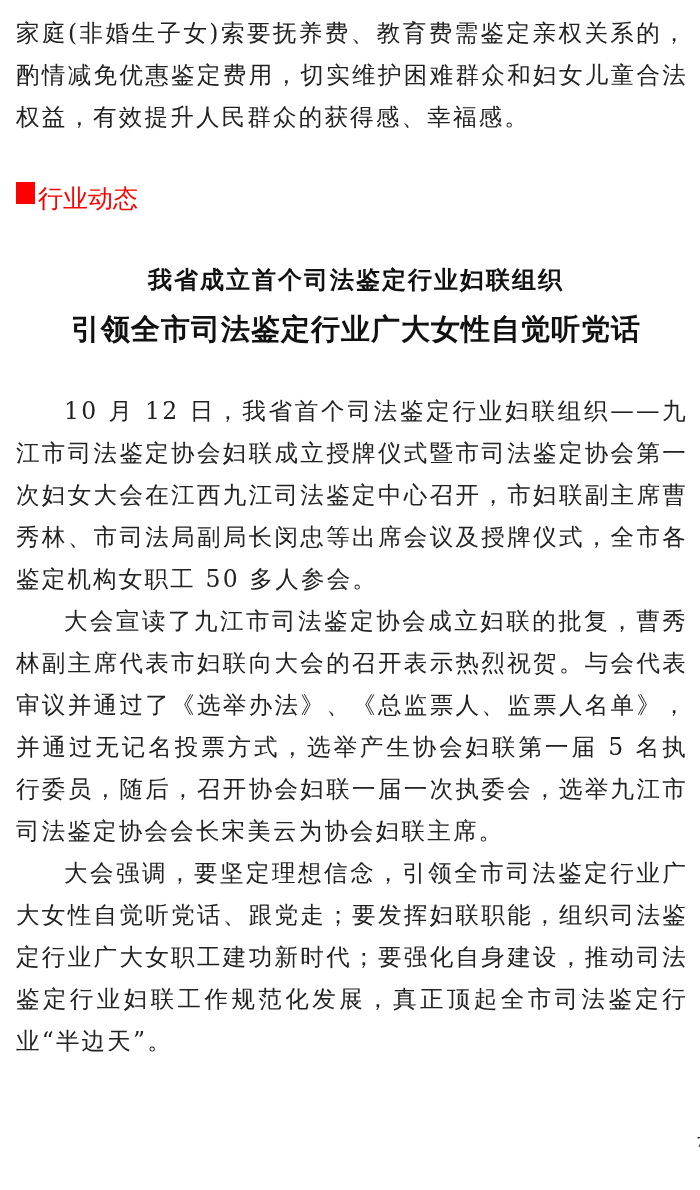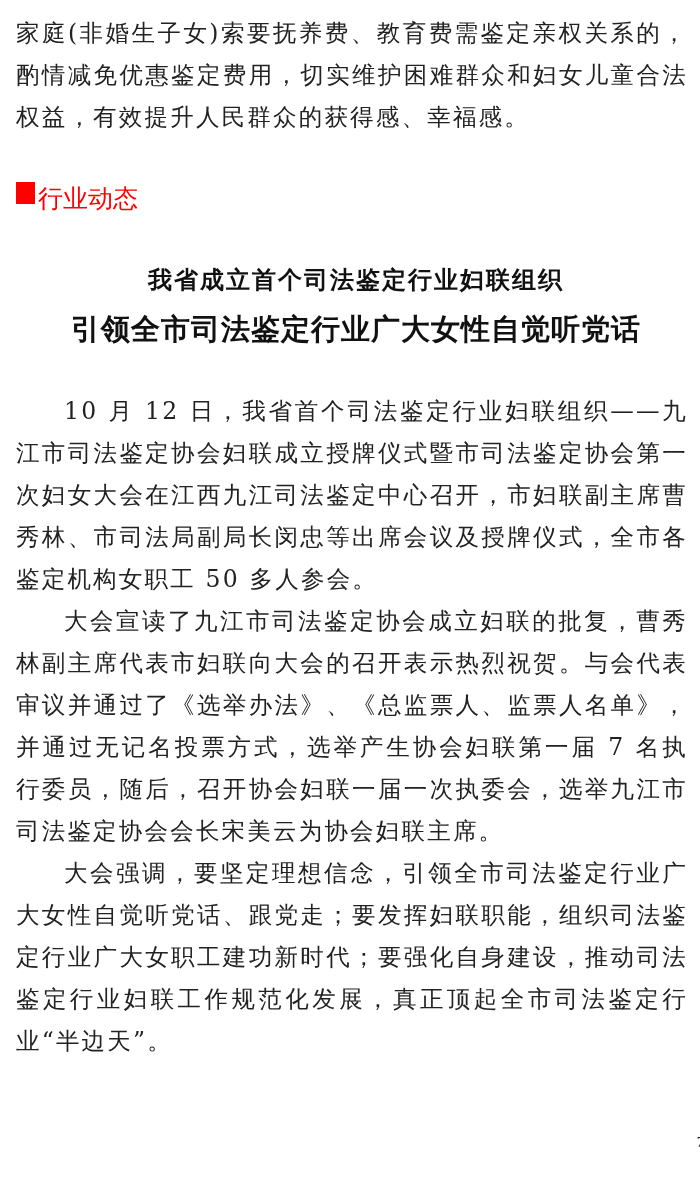--- a/index.html
+++ b/index.html
@@ -102,21 +102,21 @@
     <span class="section-marker"></span>
     <span>行业动态</span>
   </div>
 
   <h1 class="article-title title-line-1">我省成立首个司法鉴定行业妇联组织</h1>
 
   <h2 class="article-title title-line-2">引领全市司法鉴定行业广大女性自觉听党话</h2>
 
   <p class="para indent" style="top: 390px;">10 月 12 日，我省首个司法鉴定行业妇联组织——九江市司法鉴定协会妇联成立授牌仪式暨市司法鉴定协会第一次妇女大会在江西九江司法鉴定中心召开，市妇联副主席曹秀林、市司法局副局长闵忠等出席会议及授牌仪式，全市各鉴定机构女职工 50 多人参会。</p>
 
-  <p class="para indent" style="top: 600px;">大会宣读了九江市司法鉴定协会成立妇联的批复，曹秀林副主席代表市妇联向大会的召开表示热烈祝贺。与会代表审议并通过了《选举办法》、《总监票人、监票人名单》，并通过无记名投票方式，选举产生协会妇联第一届 7 名执行委员，随后，召开协会妇联一届一次执委会，选举九江市司法鉴定协会会长宋美云为协会妇联主席。</p>
+  <p class="para indent" style="top: 600px;">大会宣读了九江市司法鉴定协会成立妇联的批复，曹秀林副主席代表市妇联向大会的召开表示热烈祝贺。与会代表审议并通过了《选举办法》、《总监票人、监票人名单》，并通过无记名投票方式，选举产生协会妇联第一届 5 名执行委员，随后，召开协会妇联一届一次执委会，选举九江市司法鉴定协会会长宋美云为协会妇联主席。</p>
 
   <p class="para indent" style="top: 852px;">大会强调，要坚定理想信念，引领全市司法鉴定行业广大女性自觉听党话、跟党走；要发挥妇联职能，组织司法鉴定行业广大女职工建功新时代；要强化自身建设，推动司法鉴定行业妇联工作规范化发展，真正顶起全市司法鉴定行业“半边天”。</p>
 
   <div class="page-number">
     <span>7</span><span class="sep">/</span><span>8</span>
   </div>
 
 </div>
 
 </body></html>

